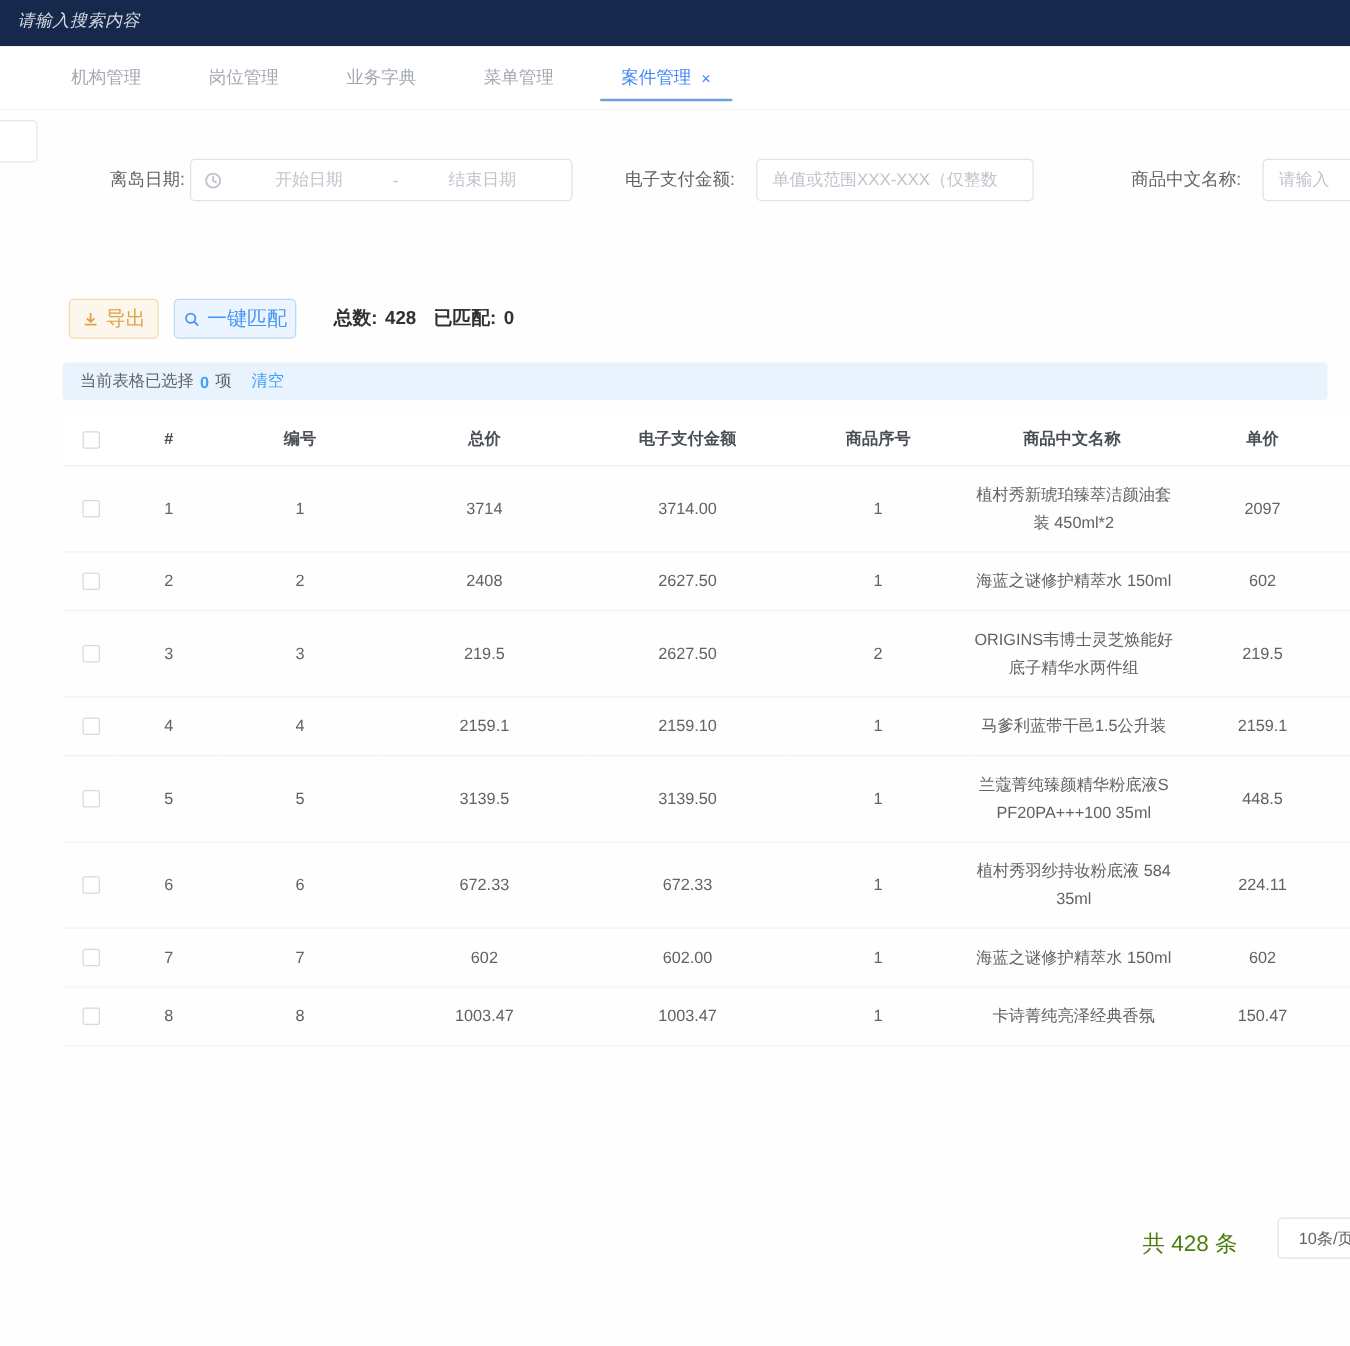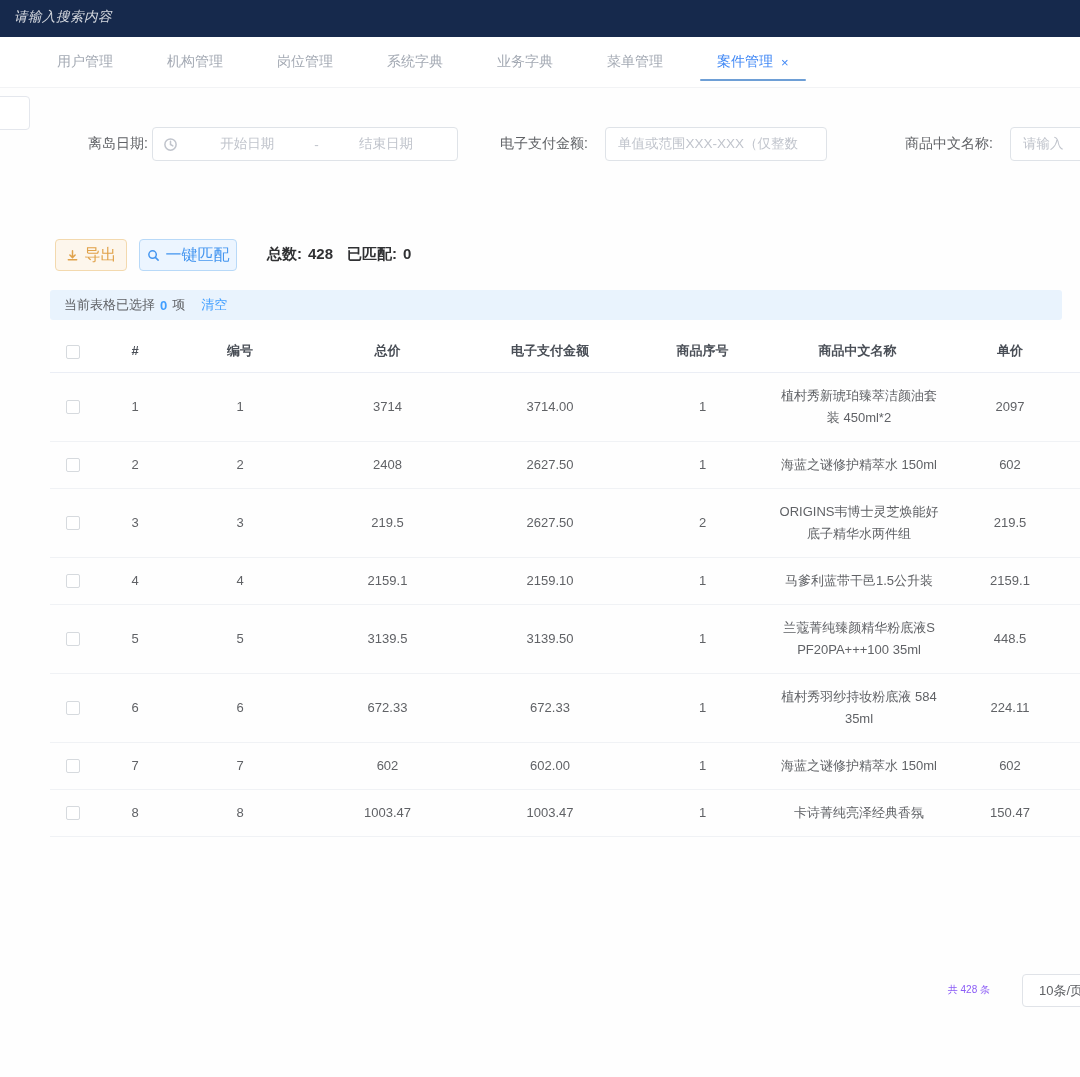--- a/index.html
+++ b/index.html
@@ -66,46 +66,40 @@
   .grid th { height:42px; font-size:13px; font-weight:bold; color:#4a4f57;
     border-bottom:1px solid #ebeef5; text-align:center; background:#fff; }
   .grid td { font-size:13px; color:#606266; text-align:center; border-bottom:1px solid #f0f2f5;
     padding:12px 4px; line-height:22px; vertical-align:middle; }
   .grid .name-wrap { width:160px; margin:0 auto; word-break:break-all; }
   .checkbox { display:inline-block; width:14px; height:14px; border:1px solid #d6dade;
     border-radius:2px; background:#fff; vertical-align:middle; cursor:pointer; }
 
   
   .pagination { position:absolute; left:0; top:974px; width:1080px; height:34px; }
-  .total-text { position:absolute; right:90px; top:9px; font-size:10px; color:#8b5cf6; white-space:nowrap; }
+  .total-text { position:absolute; right:90px; top:9px; font-size:18px; color:#4d7c0f; white-space:nowrap; }
   .pagesize { position:absolute; left:1022px; top:0; width:110px; height:33px;
     border:1px solid #e0e3e8; border-radius:4px; background:#fff; display:flex;
     align-items:center; padding-left:16px; font-size:13px; color:#606266; cursor:pointer; }
 </style>
 </head>
 <body>
 
 <div class="screen">
 
   <div class="topbar">
     <span class="topbar-search">请输入搜索内容</span>
   </div>
 
   <div class="tabbar" id="tabbar">
       <div class="tab">
-        <span>用户管理</span>
-      </div>
-      <div class="tab">
         <span>机构管理</span>
       </div>
       <div class="tab">
         <span>岗位管理</span>
-      </div>
-      <div class="tab">
-        <span>系统字典</span>
       </div>
       <div class="tab">
         <span>业务字典</span>
       </div>
       <div class="tab">
         <span>菜单管理</span>
       </div>
       <div class="tab active">
         <span>案件管理</span>
         <span class="close-x">×</span>

